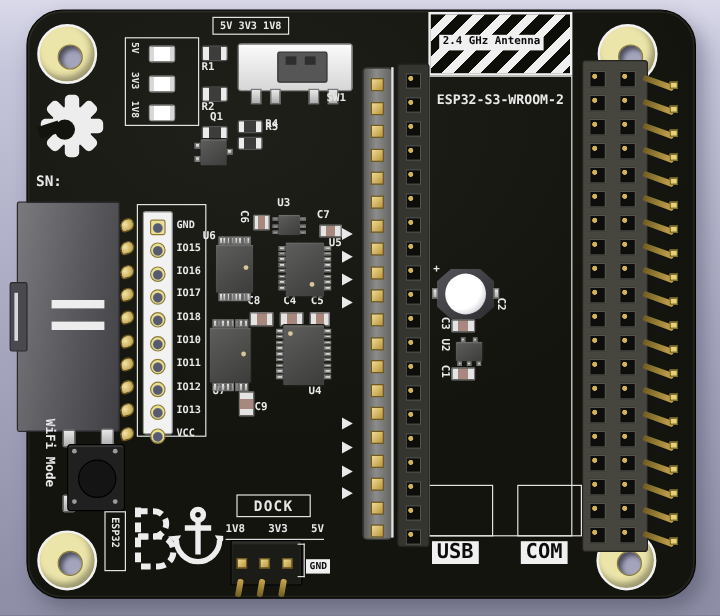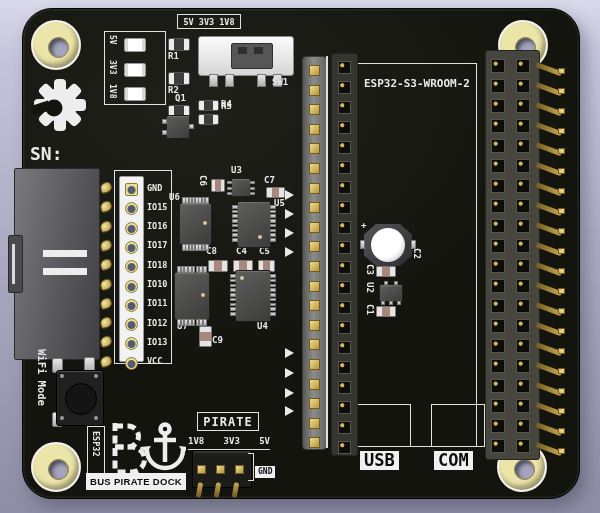--- a/index.html
+++ b/index.html
@@ -90,22 +90,26 @@
       <div class="abs" style="left:6px;top:3px;width:9px;height:7px;background:#2e2e2e"></div>
       <div class="abs" style="left:22px;top:3px;width:9px;height:7px;background:#2e2e2e"></div>
     </div>
     <div class="pin" style="left:10px;top:37px;width:9px;height:13px"></div>
     <div class="pin" style="left:26px;top:37px;width:9px;height:13px"></div>
     <div class="pin" style="left:58px;top:37px;width:9px;height:13px"></div>
     <div class="pin" style="left:74px;top:37px;width:9px;height:13px"></div>
   </div>
   <div class="silk" style="left:272px;top:78px">SW1</div>
 
-  <div class="silk" style="left:30px;top:145px;font-size:18px">SN:</div>
-
+  <div class="silk" style="left:30px;top:145px;font-size:12px">SN:</div>
+
+  <div class="abs" style="left:357px;top:10px;width:120px;height:53px;border:2px solid #f0f0f0;box-sizing:border-box;
+       background:repeating-linear-gradient(135deg,#0e0e08 0 9px,#f0f0f0 9px 16px)">
+    <div class="silk inv" style="left:7px;top:17px;padding:2px 3px;font-size:9px">2.4 GHz Antenna</div>
+  </div>
 
   <div class="obox" style="left:357px;top:63px;width:120px;height:384px"></div>
   <div class="silk" style="left:364px;top:78px;font-size:11px">ESP32-S3-WROOM-2</div>
 
   <div class="obox" style="left:356px;top:404px;width:55px;height:43px"></div>
   <div class="obox" style="left:431px;top:404px;width:54px;height:43px"></div>
   <div class="silk inv" style="left:360px;top:451px;font-size:17px;padding:1px 4px">USB</div>
   <div class="silk inv" style="left:434px;top:451px;font-size:17px;padding:1px 4px">COM</div>
 
   <div class="abs" style="left:302px;top:56px;width:23px;height:392px;border-radius:4px;border:1px solid #3a3a38;
@@ -313,24 +317,22 @@
     </g>
     <g stroke="#ededed" fill="none" stroke-width="4.5">
       <circle cx="59" cy="9" r="4.5"></circle>
       <path d="M59 13.5 V42"></path>
       <path d="M48 20 H70"></path>
       <path d="M41 30 a18 18 0 0 0 36 0"></path>
     </g>
     <path d="M41 33 l-7 -6 l11 -1 z" fill="#ededed"></path>
     <path d="M77 33 l7 -6 l-11 -1 z" fill="#ededed"></path>
   </svg>
-  <div class="silk inv" style="left:86px;top:473px;width:100px;height:17px;text-align:center;line-height:17px;
-       font-family:'Liberation Sans',sans-serif;font-size:9.5px;letter-spacing:0.3px">BUS PIRATE DOCK</div>
-
-  <div class="silk obox" style="left:197px;top:412px;width:62px;height:19px;text-align:center;line-height:18px;font-size:12px;letter-spacing:1px">PIRATE</div>
+
+  <div class="silk obox" style="left:197px;top:412px;width:62px;height:19px;text-align:center;line-height:18px;font-size:12px;letter-spacing:1px">DOCK</div>
   <div class="abs" style="left:188px;top:436px;width:82px;height:13px;display:flex;justify-content:space-between;border-bottom:1.5px solid #ddd" id="power-rails">
       <span style="color: rgb(233, 233, 233); font: bold 9px &quot;DejaVu Sans Mono&quot;, monospace;">1V8</span>
       <span style="color: rgb(233, 233, 233); font: bold 9px &quot;DejaVu Sans Mono&quot;, monospace;">3V3</span>
       <span style="color: rgb(233, 233, 233); font: bold 9px &quot;DejaVu Sans Mono&quot;, monospace;">5V</span>
     </div>
   <div class="abs" style="left:192px;top:450px;width:58px;height:36px;background:#1b1b17;border:1px solid #000;border-radius:2px;
        box-shadow:inset 0 2px 2px rgba(255,255,255,0.12)">
     <div class="pinA" style="left:4px;top:14px;width:9px;height:9px"></div>
     <div class="pinA" style="left:23px;top:14px;width:9px;height:9px"></div>
     <div class="pinA" style="left:42px;top:14px;width:9px;height:9px"></div>

